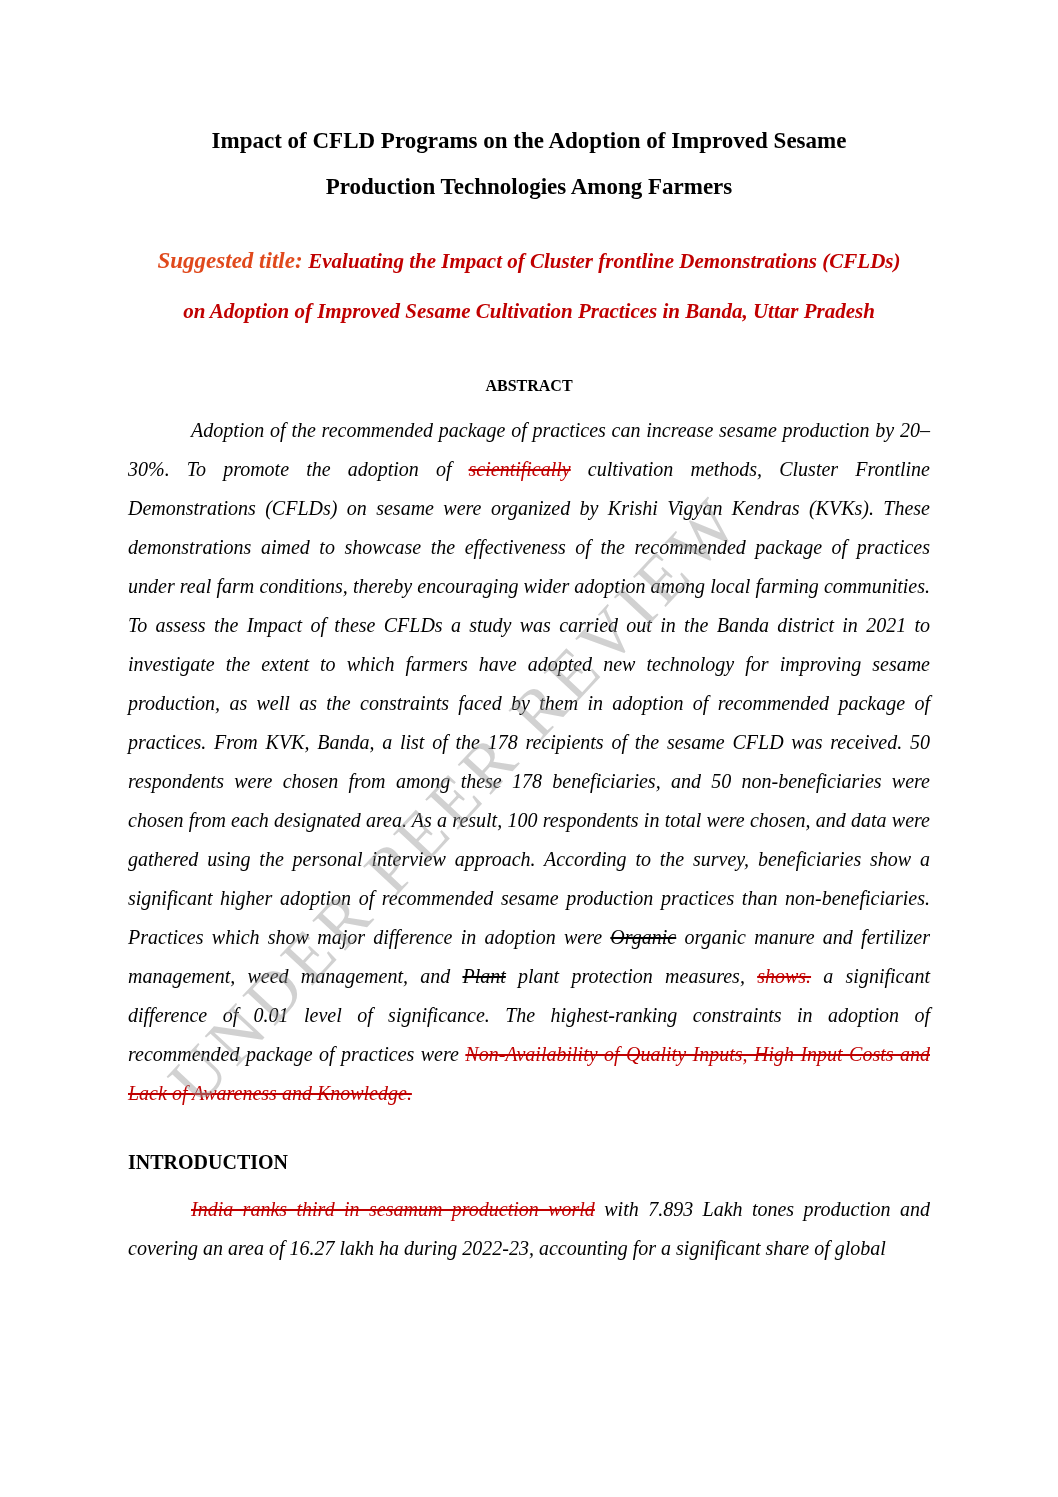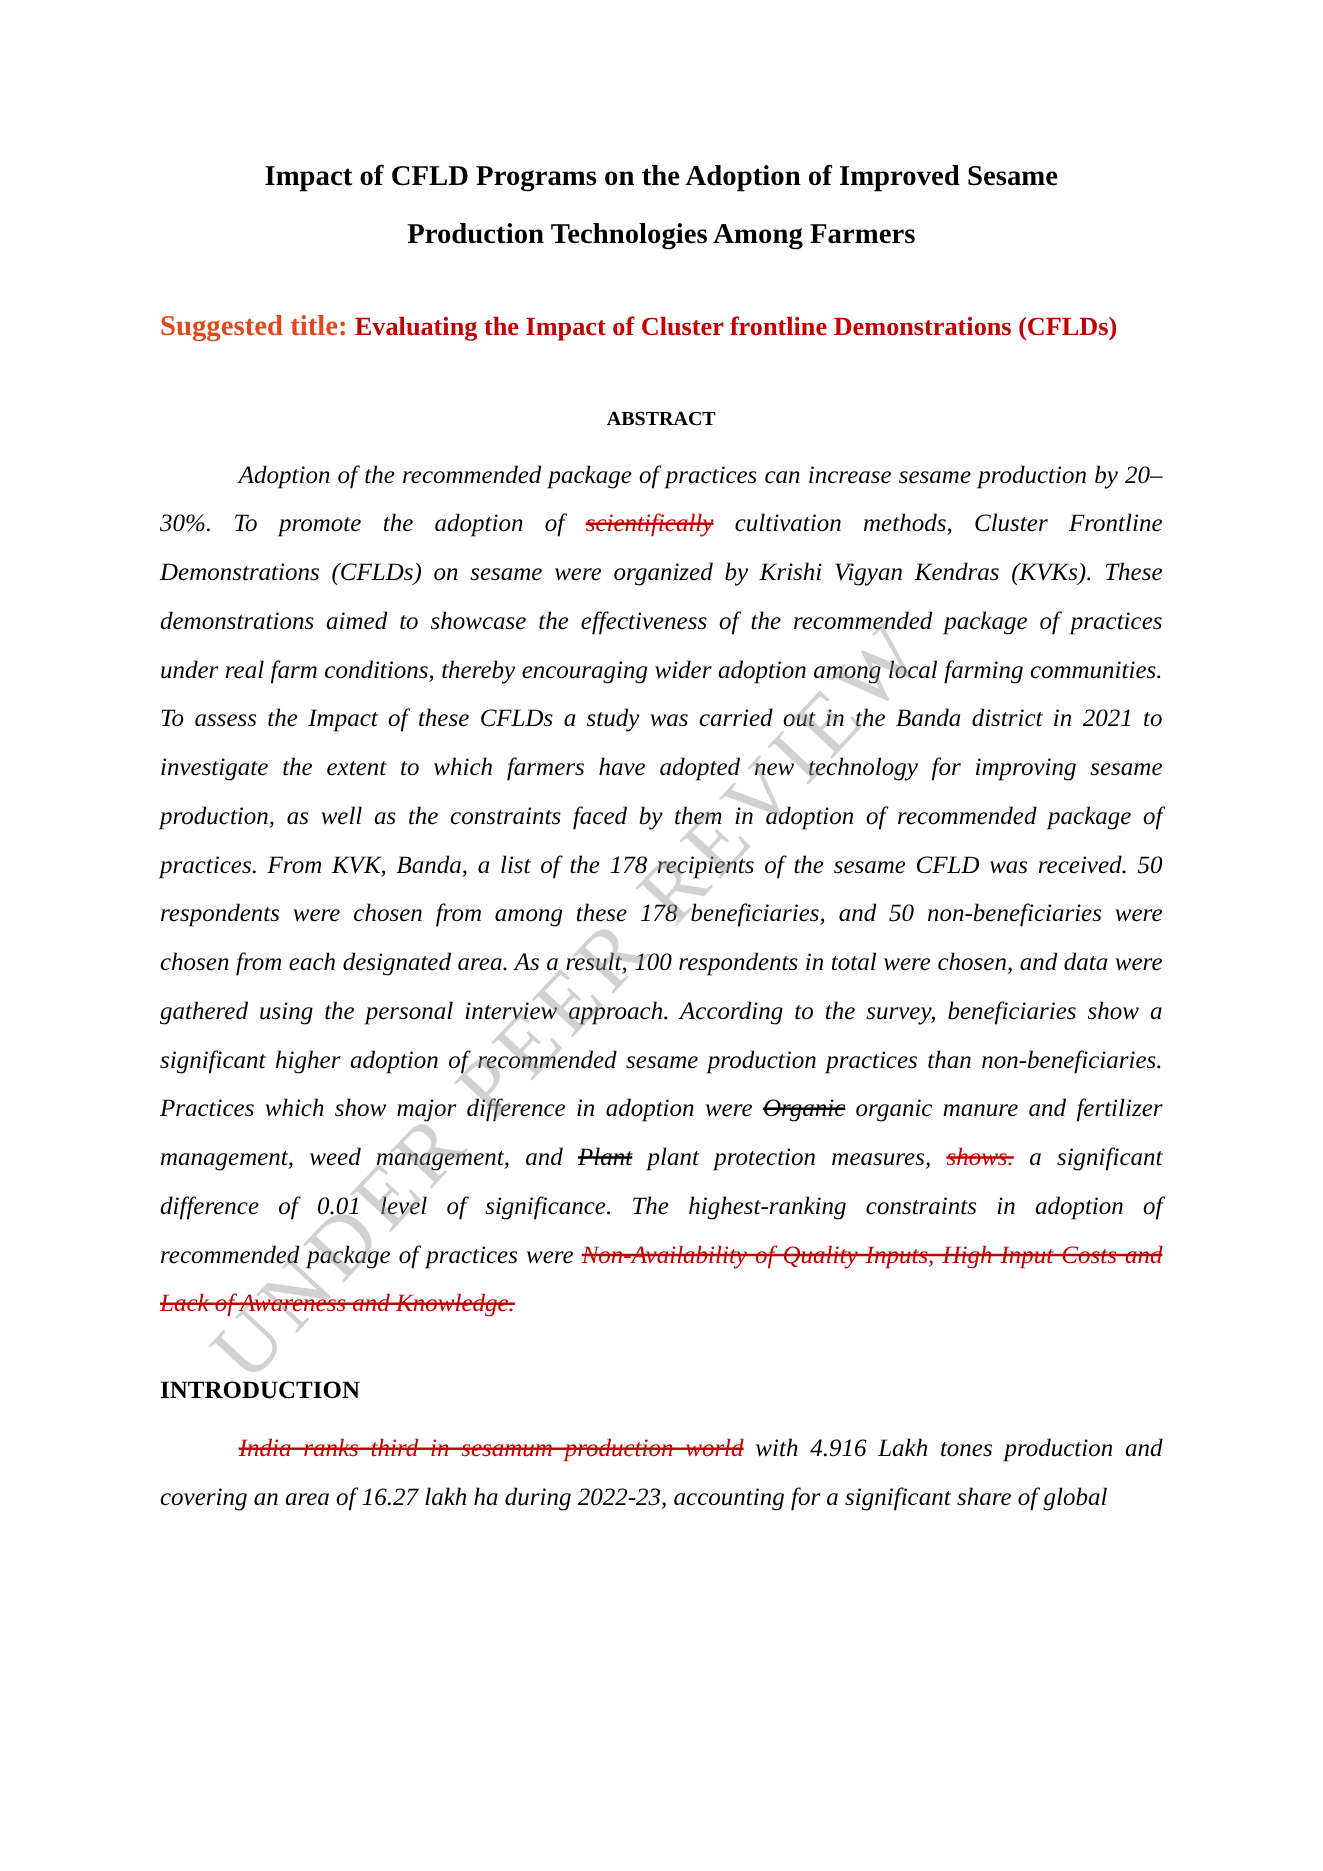--- a/index.html
+++ b/index.html
@@ -32,20 +32,22 @@
     font-size: 23px;
     font-weight: bold;
     line-height: 46px;
     text-align: center;
   }
   .suggested {
     margin-top: 26px;
     font-size: 21px;
     font-weight: bold;
     line-height: 50px;
+    text-align: center;
+    font-style: italic;
   }
   .suggested .label {
     color: var(--label_orange, #E0491C);
     font-size: 23px;
   }
   .suggested .red {
     color: var(--red_text, #C00000);
   }
   .section-heading-center {
     margin-top: 36px;
@@ -107,25 +109,26 @@
 
   <div class="content">
 
     <div class="title-block">
       <div class="title-line">Impact of CFLD Programs on the Adoption of Improved Sesame</div>
       <div class="title-line">Production Technologies Among Farmers</div>
     </div>
 
     <div class="suggested">
       <div><span class="label">Suggested title: </span><span class="red">Evaluating the Impact of Cluster frontline Demonstrations (CFLDs)</span></div>
+      <div class="red">on Adoption of Improved Sesame Cultivation Practices in Banda, Uttar Pradesh</div>
     </div>
 
     <div class="section-heading-center">ABSTRACT</div>
 
     <p class="para"><span class="seg-normal">Adoption of the recommended package of practices can increase sesame production by 20–30%. To promote the adoption of </span><span class="seg-strike-red">scientifically</span><span class="seg-normal"> cultivation methods, Cluster Frontline Demonstrations (CFLDs) on sesame were organized by Krishi Vigyan Kendras (KVKs). These demonstrations aimed to showcase the effectiveness of the recommended package of practices under real farm conditions, thereby encouraging wider adoption among local farming communities. To assess the Impact of these CFLDs a study was carried out in the Banda district in 2021 to investigate the extent to which farmers have adopted new technology for improving sesame production, as well as the constraints faced by them in adoption of recommended package of practices. From KVK, Banda, a list of the 178 recipients of the sesame CFLD was received. 50 respondents were chosen from among these 178 beneficiaries, and 50 non-beneficiaries were chosen from each designated area. As a result, 100 respondents in total were chosen, and data were gathered using the personal interview approach. According to the survey, beneficiaries show a significant higher adoption of recommended sesame production practices than non-beneficiaries. Practices which show major difference in adoption were </span><span class="seg-strike">Organic</span><span class="seg-normal"> organic manure and fertilizer management, weed management, and </span><span class="seg-strike">Plant</span><span class="seg-normal"> plant protection measures, </span><span class="seg-strike-red">shows.</span><span class="seg-normal"> a significant difference of 0.01 level of significance. The highest-ranking constraints in adoption of recommended package of practices were </span><span class="seg-strike-red">Non-Availability of Quality Inputs, High Input Costs and Lack of Awareness and Knowledge.</span></p>
 
 
     <div class="section-heading-left">INTRODUCTION</div>
 
-    <p class="para intro"><span class="seg-strike-red">India ranks third in sesamum production world</span><span class="seg-normal"> with 4.916 Lakh tones production and covering an area of 16.27 lakh ha during 2022-23, accounting for a significant share of global</span></p>
+    <p class="para intro"><span class="seg-strike-red">India ranks third in sesamum production world</span><span class="seg-normal"> with 7.893 Lakh tones production and covering an area of 16.27 lakh ha during 2022-23, accounting for a significant share of global</span></p>
 
   </div>
 </div>
 
 </body></html>

